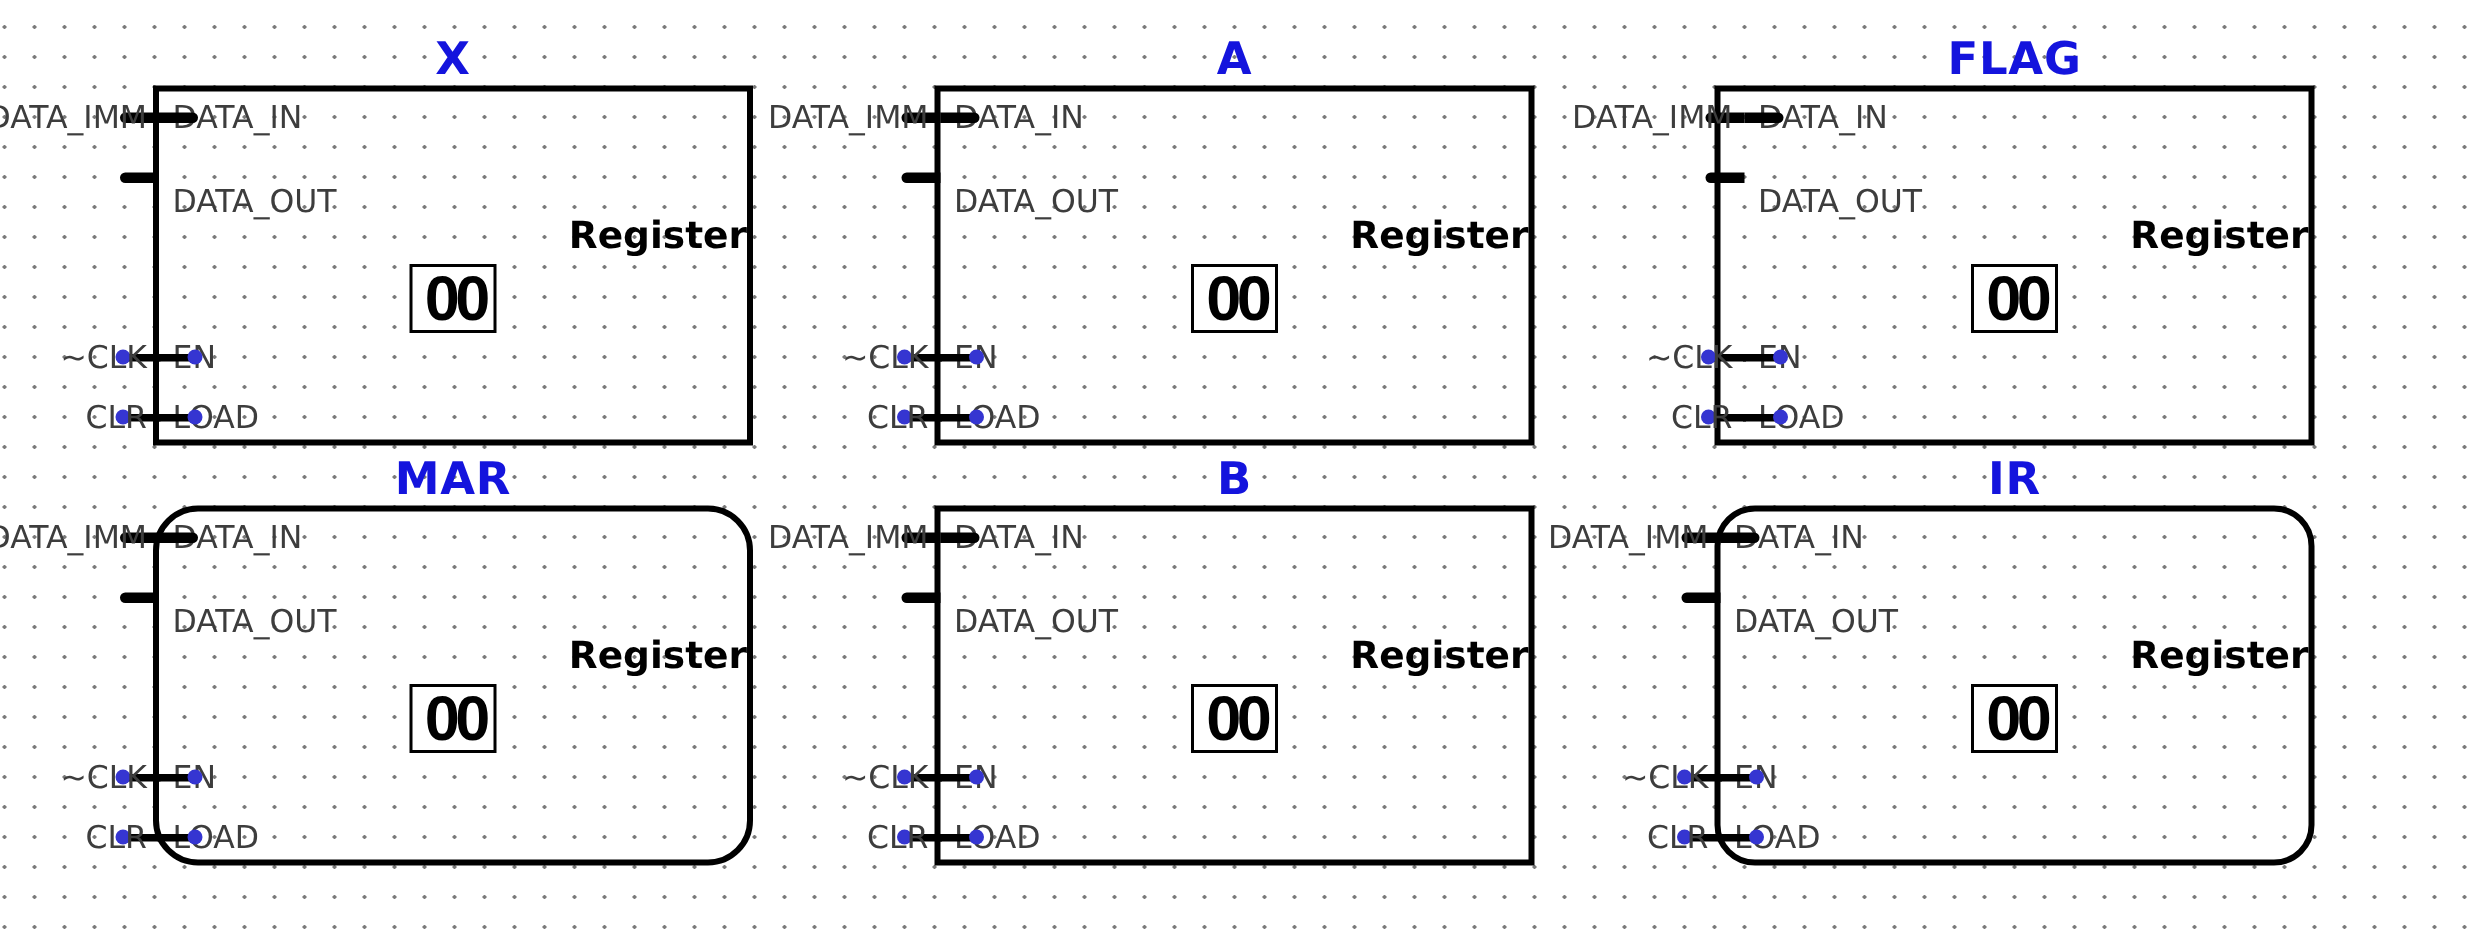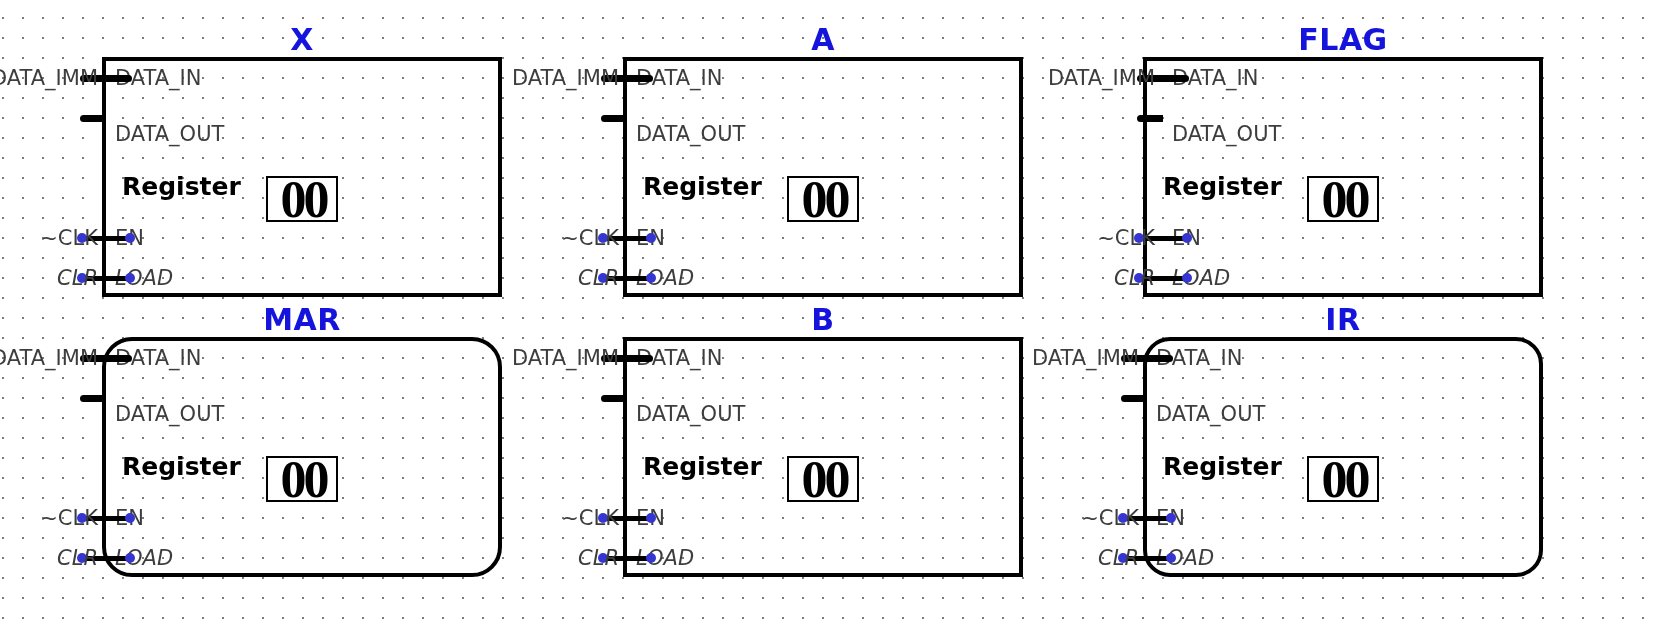--- a/index.html
+++ b/index.html
@@ -48,50 +48,49 @@
     line-height: 26px;
     font-size: 21px;
     color: #3d3d3d;
     white-space: nowrap;
   }
   .port-label.left  { left: 9px; }
   .port-label.right { right: 8px; text-align: right; }
   .row-a { top: 4px; }
   .row-b { top: 60px; }
   .row-c { top: 164px; }
-  .row-d { top: 204px; font-style: italic; }
+  .row-d { top: 204px; }
 
   .type-label {
     position: absolute;
-    left: 16px;
+    left: 0;
     top: 82px;
     width: 100%;
-    text-align: left;
+    text-align: right;
     line-height: 27px;
     font-size: 25px;
     font-weight: bold;
     color: #000000;
-    margin-top: 30px;
   }
   .value-box {
     position: absolute;
     left: 50%;
     top: 115px;
     transform: translateX(-50%);
-    width: 72px;
+    width: 58px;
     height: 46px;
     box-sizing: border-box;
     border: 2px solid #000000;
     background: #ffffff;
     display: flex;
     align-items: center;
     justify-content: center;
-    font-family: Liberation Serif, serif;
+    font-family: Liberation Sans, sans-serif;
     font-weight: bold;
-    font-size: 52px;
+    font-size: 42px;
     letter-spacing: -3px;
     padding-left: 3px;
     color: #000000;
   }
 
   
   .pin { position: absolute; }
   .stub-data {
     position: absolute;
     width: 26px;

